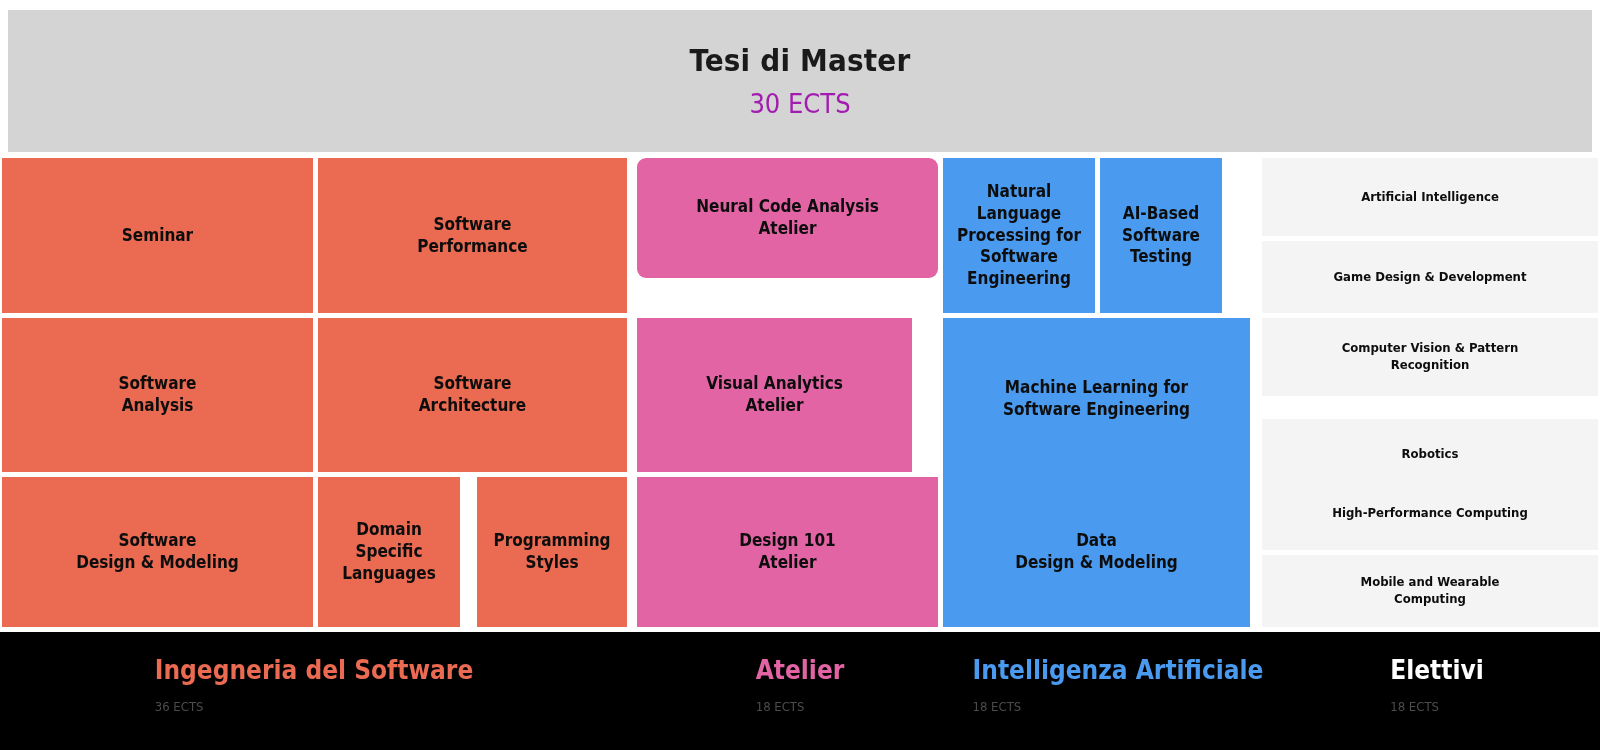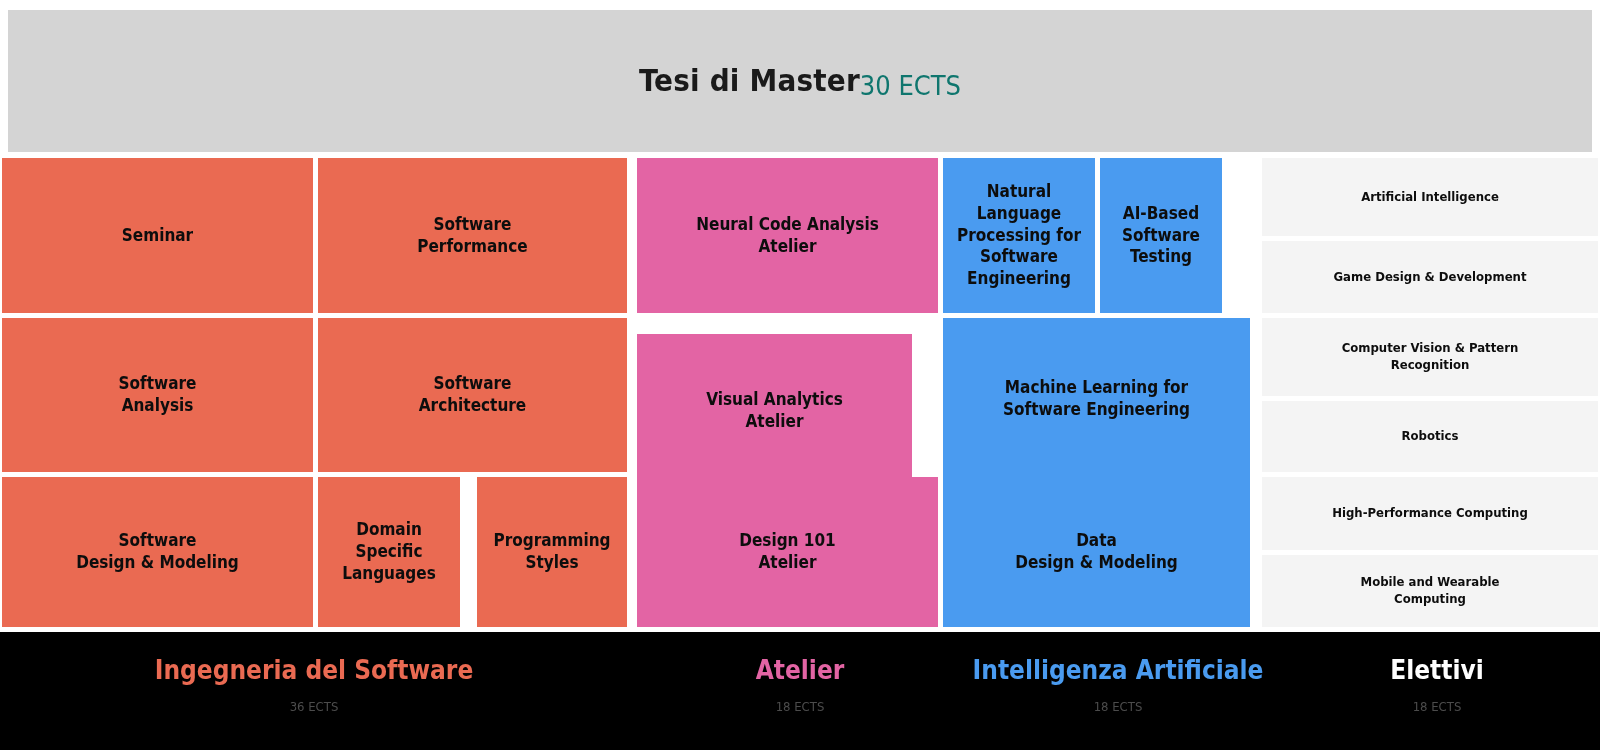--- a/index.html
+++ b/index.html
@@ -8,28 +8,28 @@
     background:#ffffff;
     font-family:"DejaVu Sans Condensed","Liberation Sans",sans-serif;
     overflow:hidden;
   }
   #stage{position:relative;width:1600px;height:750px;}
 
   
   .thesis{
     position:absolute;left:8px;top:10px;width:1584px;height:142px;
     background:#d4d4d4;
-    display:flex;align-items:center;justify-content:center;
+    display:flex;flex-direction:column;align-items:center;justify-content:center;
   }
   .thesis-title{
     font-size:31px;font-weight:bold;color:#1a1a1a;letter-spacing:0.2px;
     line-height:1.15;
   }
   .thesis-ects{
-    font-size:27px;color:#0f766e;margin-top:10px;line-height:1.1;
+    font-size:27px;color:#a21caf;margin-top:10px;line-height:1.1;
   }
 
   
   .blk{
     position:absolute;
     display:flex;align-items:center;justify-content:center;
     text-align:center;
     color:#0d0d0d;
     font-weight:bold;
     font-size:17px;
@@ -43,21 +43,21 @@
   .blk.ai{background:#4a9bf0;}
   .blk.el{background:#f4f4f4;font-size:13px;}
 
   
   .legend{
     position:absolute;left:0;top:632px;width:1600px;height:118px;
     background:#000000;
   }
   .leg-item{
     position:absolute;top:24px;
-    display:flex;flex-direction:column;align-items:center;
+    display:flex;flex-direction:column;
   }
   .leg-title{
     font-size:26px;font-weight:bold;line-height:1.15;white-space:nowrap;
   }
   .leg-ects{
     font-size:13px;color:#4c4c4c;margin-top:14px;line-height:1.1;white-space:nowrap;
   }
 </style>
 </head>
 <body>
@@ -66,43 +66,43 @@
 
   <div class="thesis">
     <div class="thesis-title">Tesi di Master</div>
     <div class="thesis-ects">30 ECTS</div>
   </div>
 
   <div id="blocks-layer">
       <div class="blk se" style="left: 2px; top: 158px; width: 311px; height: 155px;">Seminar</div>
       <div class="blk se" style="left: 318px; top: 158px; width: 309px; height: 155px;">Software
 Performance</div>
-      <div class="blk at" style="left: 637px; top: 158px; width: 301px; height: 155px;">Neural Code Analysis
+      <div class="blk at" style="left: 637px; top: 158px; width: 301px; height: 120px; border-radius: 9px;">Neural Code Analysis
 Atelier</div>
       <div class="blk ai" style="left: 943px; top: 158px; width: 152px; height: 155px;">Natural
 Language
 Processing for
 Software
 Engineering</div>
       <div class="blk ai" style="left: 1100px; top: 158px; width: 122px; height: 155px;">AI-Based
 Software
 Testing</div>
       <div class="blk el" style="left: 1262px; top: 158px; width: 336px; height: 78px;">Artificial Intelligence</div>
       <div class="blk el" style="left: 1262px; top: 241px; width: 336px; height: 72px;">Game Design &amp; Development</div>
       <div class="blk se" style="left: 2px; top: 318px; width: 311px; height: 154px;">Software
 Analysis</div>
       <div class="blk se" style="left: 318px; top: 318px; width: 309px; height: 154px;">Software
 Architecture</div>
-      <div class="blk at" style="left: 637px; top: 334px; width: 275px; height: 154px;">Visual Analytics
+      <div class="blk at" style="left: 637px; top: 318px; width: 275px; height: 154px;">Visual Analytics
 Atelier</div>
       <div class="blk ai" style="left: 943px; top: 318px; width: 307px; height: 162px;">Machine Learning for
 Software Engineering</div>
       <div class="blk el" style="left: 1262px; top: 318px; width: 336px; height: 78px;">Computer Vision &amp; Pattern
 Recognition</div>
-      <div class="blk el" style="left: 1262px; top: 401px; width: 336px; height: 71px;">Robotics</div>
+      <div class="blk el" style="left: 1262px; top: 419px; width: 336px; height: 71px;">Robotics</div>
       <div class="blk se" style="left: 2px; top: 477px; width: 311px; height: 150px;">Software
 Design &amp; Modeling</div>
       <div class="blk se" style="left: 318px; top: 477px; width: 142px; height: 150px;">Domain
 Specific
 Languages</div>
       <div class="blk se" style="left: 477px; top: 477px; width: 150px; height: 150px;">Programming
 Styles</div>
       <div class="blk at" style="left: 637px; top: 477px; width: 301px; height: 150px;">Design 101
 Atelier</div>
       <div class="blk ai" style="left: 943px; top: 477px; width: 307px; height: 150px;">Data

